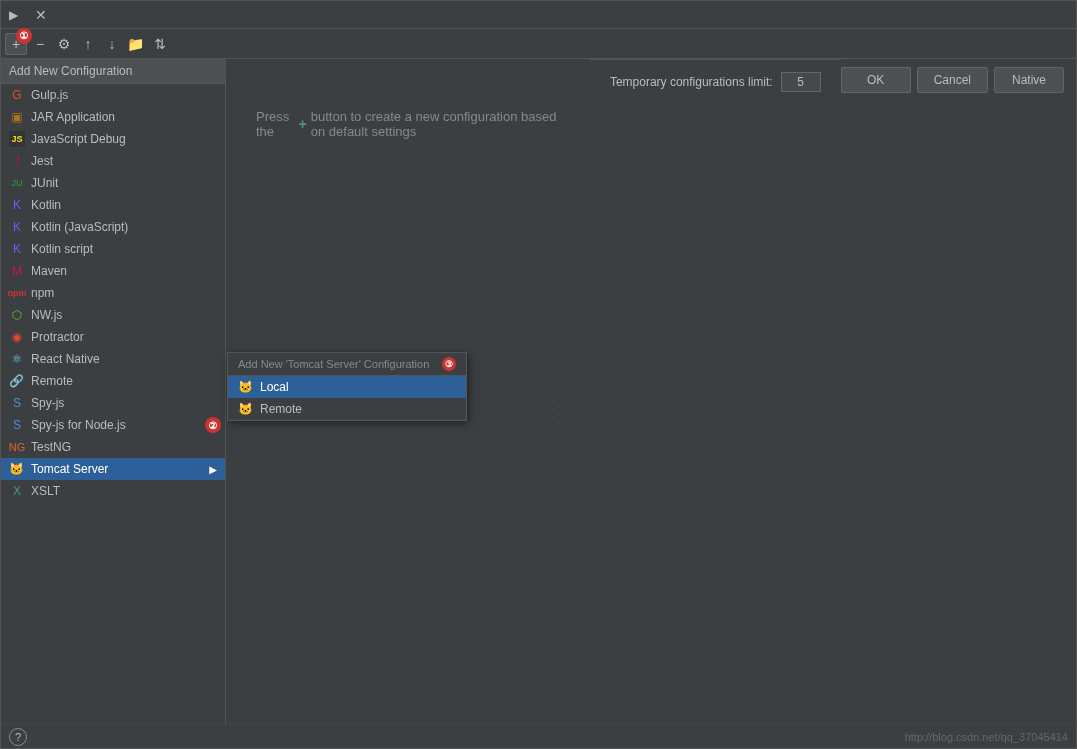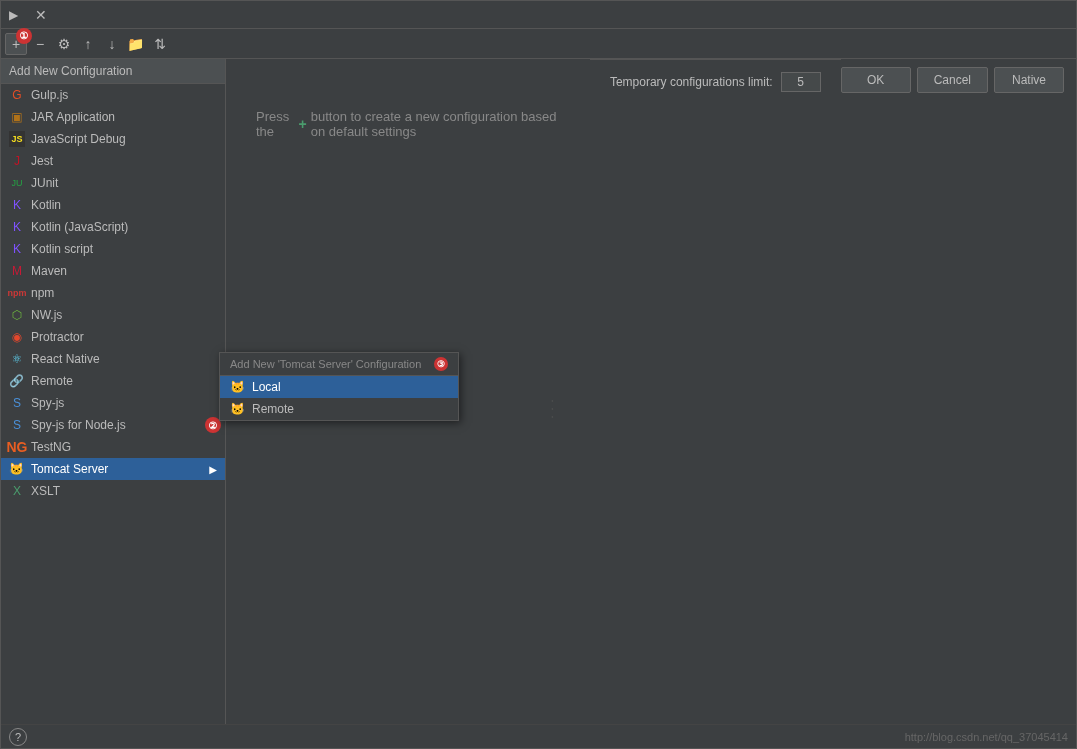--- a/index.html
+++ b/index.html
@@ -263,21 +263,21 @@
 
     .watermark {
       margin-left: auto;
       color: #666;
       font-size: 11px;
     }
 
     
     .submenu {
       position: absolute;
-      left: 219px;
+      left: 227px;
       top: 350px;
       background: #3c3f41;
       border: 1px solid #555;
       min-width: 240px;
       z-index: 100;
       box-shadow: 2px 2px 8px rgba(0,0,0,0.5);
     }
 
     .submenu-header {
       padding: 4px 10px;
@@ -430,21 +430,21 @@
       <div class="list-item">
         <div class="item-icon icon-spy">S</div>
         <span>Spy-js</span>
       </div>
       <div class="list-item" style="position:relative;">
         <div class="item-icon icon-spy">S</div>
         <span>Spy-js for Node.js</span>
         <span class="step-badge" style="position:absolute;right:4px;top:3px;">②</span>
       </div>
       <div class="list-item">
-        <div class="item-icon icon-testng" style="font-size:14px;font-weight:bold;">NG</div>
+        <div class="item-icon icon-testng" style="font-size:11px;font-weight:normal;">NG</div>
         <span>TestNG</span>
       </div>
       <div class="list-item selected">
         <div class="item-icon icon-tomcat">🐱</div>
         <span>Tomcat Server</span>
         <span class="arrow-icon">▶</span>
       </div>
       <div class="list-item">
         <div class="item-icon icon-xslt">X</div>
         <span>XSLT</span>

